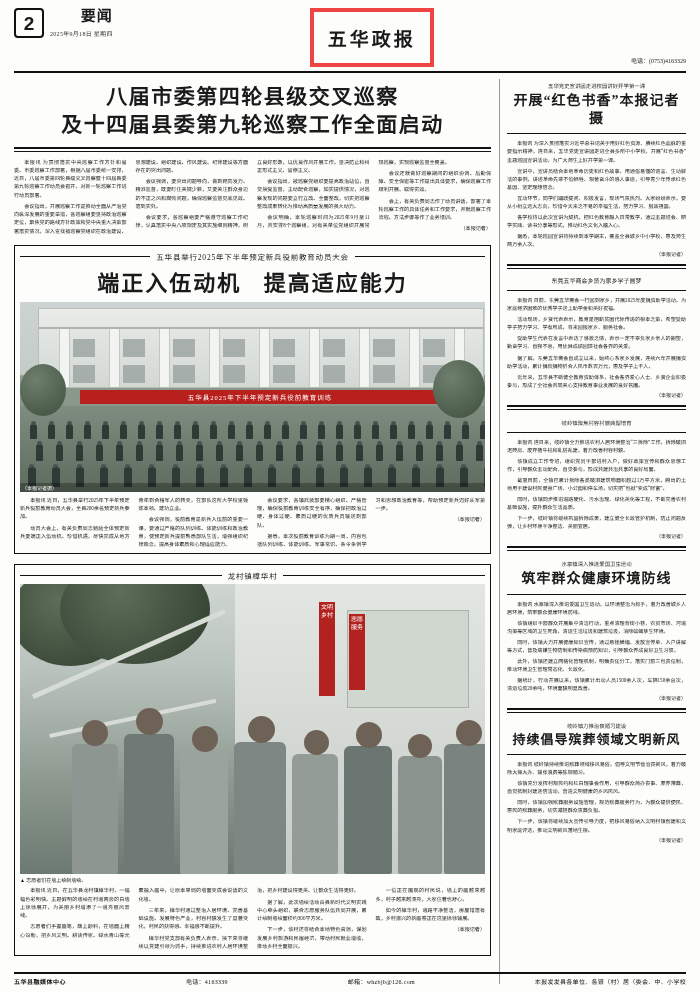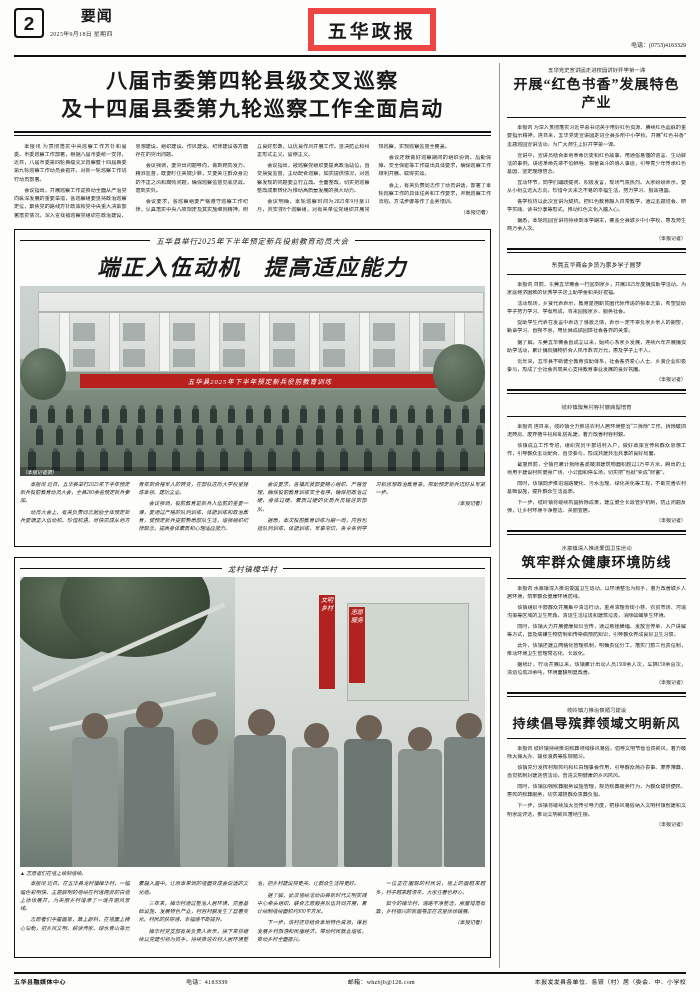--- a/index.html
+++ b/index.html
@@ -19,21 +19,21 @@
   .pagenum{
     width:26px;height:26px;border:2px solid #111;border-radius:4px;
     font-size:19px;font-weight:bold;display:flex;align-items:center;justify-content:center;
     font-family:"Liberation Sans",sans-serif;line-height:1;
   }
   .mh-sect{display:flex;flex-direction:column;text-align:right;}
   .sect-title{font-size:15px;font-weight:bold;letter-spacing:1px;line-height:1.1;}
   .sect-date{font-size:6px;color:#333;margin-top:4px;letter-spacing:.3px;}
   .mh-mid{text-align:center;flex:1;}
   .paper-name{
-    display:inline-block;border:6px solid #ef4444;padding:2px 14px;font-size:19px;font-weight:bold;letter-spacing:3px;
+    display:inline-block;border:4px solid #ef4444;padding:12px 14px;font-size:19px;font-weight:bold;letter-spacing:3px;
     font-family:"Liberation Sans",sans-serif;
   }
   .mh-right{font-size:6px;color:#222;align-self:flex-end;padding-bottom:2px;}
 
   
   .content{display:flex;gap:8px;margin-top:6px;height:905px;}
   .col-main{width:480px;display:flex;flex-direction:column;}
   .col-side{width:180px;border-left:1px solid #999;padding-left:7px;display:flex;flex-direction:column;}
 
   
@@ -45,21 +45,21 @@
   .rule-dbl{border-top:2px solid #111;border-bottom:1px solid #111;height:2px;margin:5px 0 6px 0;}
   .rule-thin{border-top:1px solid #111;margin:5px 0;}
 
   
   .txtcols{column-gap:9px;font-size:5.1px;line-height:1.62;text-align:justify;color:#222;}
   .txtcols p{margin:0 0 3px 0;text-indent:2em;}
   .c4{column-count:4;}
   .byline{text-align:right;font-size:5.1px;margin-top:1px;}
 
   
-  .pkg{border:1px solid #111;margin-top:10px;padding:4px 5px 14px 5px;font-style:italic;}
+  .pkg{border:1px solid #111;margin-top:10px;padding:4px 5px 5px 5px;}
   .kicker-bar{display:flex;align-items:center;justify-content:center;gap:6px;margin:1px 0 3px 0;}
   .kicker-bar:before,.kicker-bar:after{content:"";height:1px;background:#111;flex:1;}
   .kicker-bar span{font-size:7.5px;letter-spacing:.8px;white-space:nowrap;}
   .pkg-title{text-align:center;font-size:22px;font-weight:bold;letter-spacing:2px;margin:2px 0 5px 0;}
 
   .photo{position:relative;width:100%;overflow:hidden;background:#b9bdbb;}
   .photo .cap{position:absolute;left:0;bottom:0;width:100%;font-size:5px;color:#fff;background:rgba(0,0,0,.28);padding:1px 2px;box-sizing:border-box;}
 
   
   .ph1{height:190px;background:
@@ -323,21 +323,21 @@
           <div class="byline">（本报记者）</div>
         </div>
       </div>
 
     </div>
 
     <div class="col-side">
 
       <div>
         <div class="side-kicker">五华党史宣讲团走进校园讲好开学第一课</div>
-        <div class="side-head">开展“红色书香”发展特色产业</div>
+        <div class="side-head">开展“红色书香”本报记者摄</div>
         <div class="rule-thin"></div>
         <div class="side-txt">
           <p>本报讯  为深入贯彻落实习近平总书记关于用好红色资源、赓续红色血脉的重要指示精神，连日来，五华党史宣讲团走进全县多所中小学校，开展“红色书香”主题巡回宣讲活动，为广大师生上好开学第一课。</p>
           <p>宣讲中，宣讲员结合本地革命历史和红色故事，用通俗易懂的语言、生动鲜活的事例，讲述革命先辈不怕牺牲、艰苦奋斗的感人事迹，引导青少年传承红色基因、坚定理想信念。</p>
           <p>互动环节，同学们踊跃提问、积极发言，现场气氛热烈。大家纷纷表示，要从小树立远大志向，珍惜今天来之不易的幸福生活，努力学习、报效祖国。</p>
           <p>各学校将以此次宣讲为契机，把红色教育融入日常教学，通过主题班会、研学实践、读书分享等形式，推动红色文化入脑入心。</p>
           <p>据悉，本轮巡回宣讲将持续到本学期末，覆盖全县城乡中小学校，惠及师生两万余人次。</p>
           <div class="side-by">（本报记者）</div>
         </div>
       </div>

